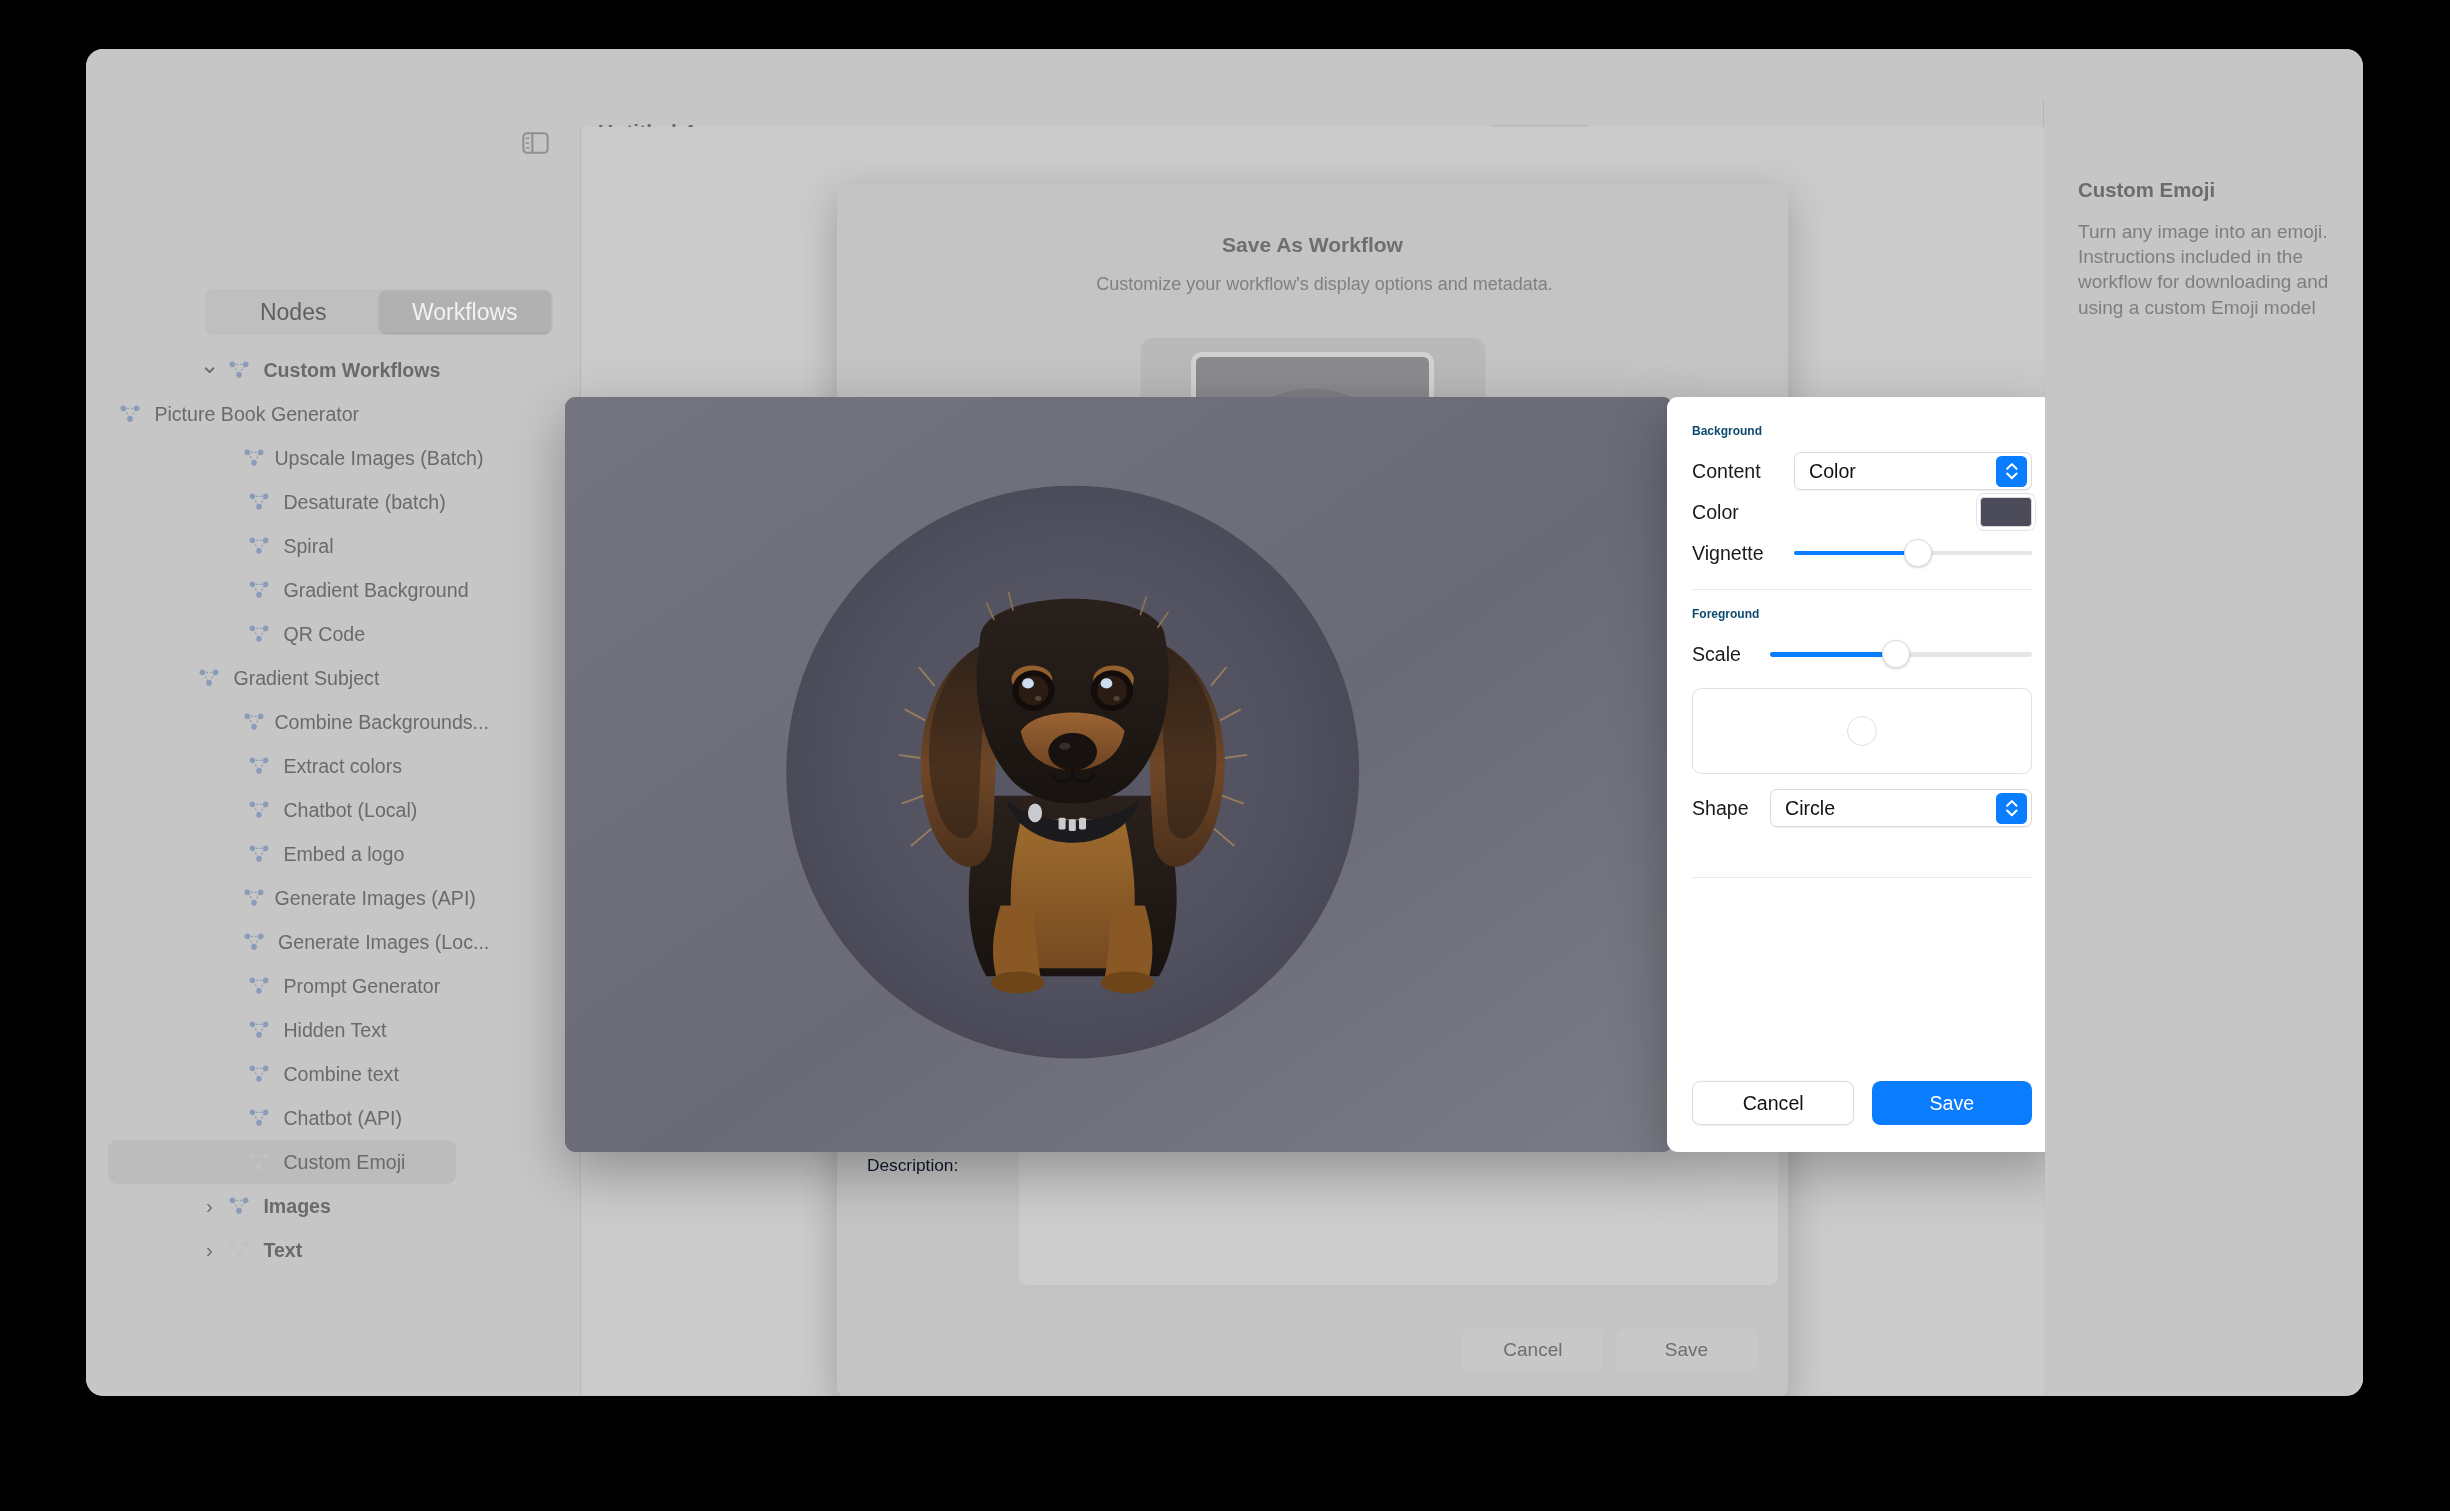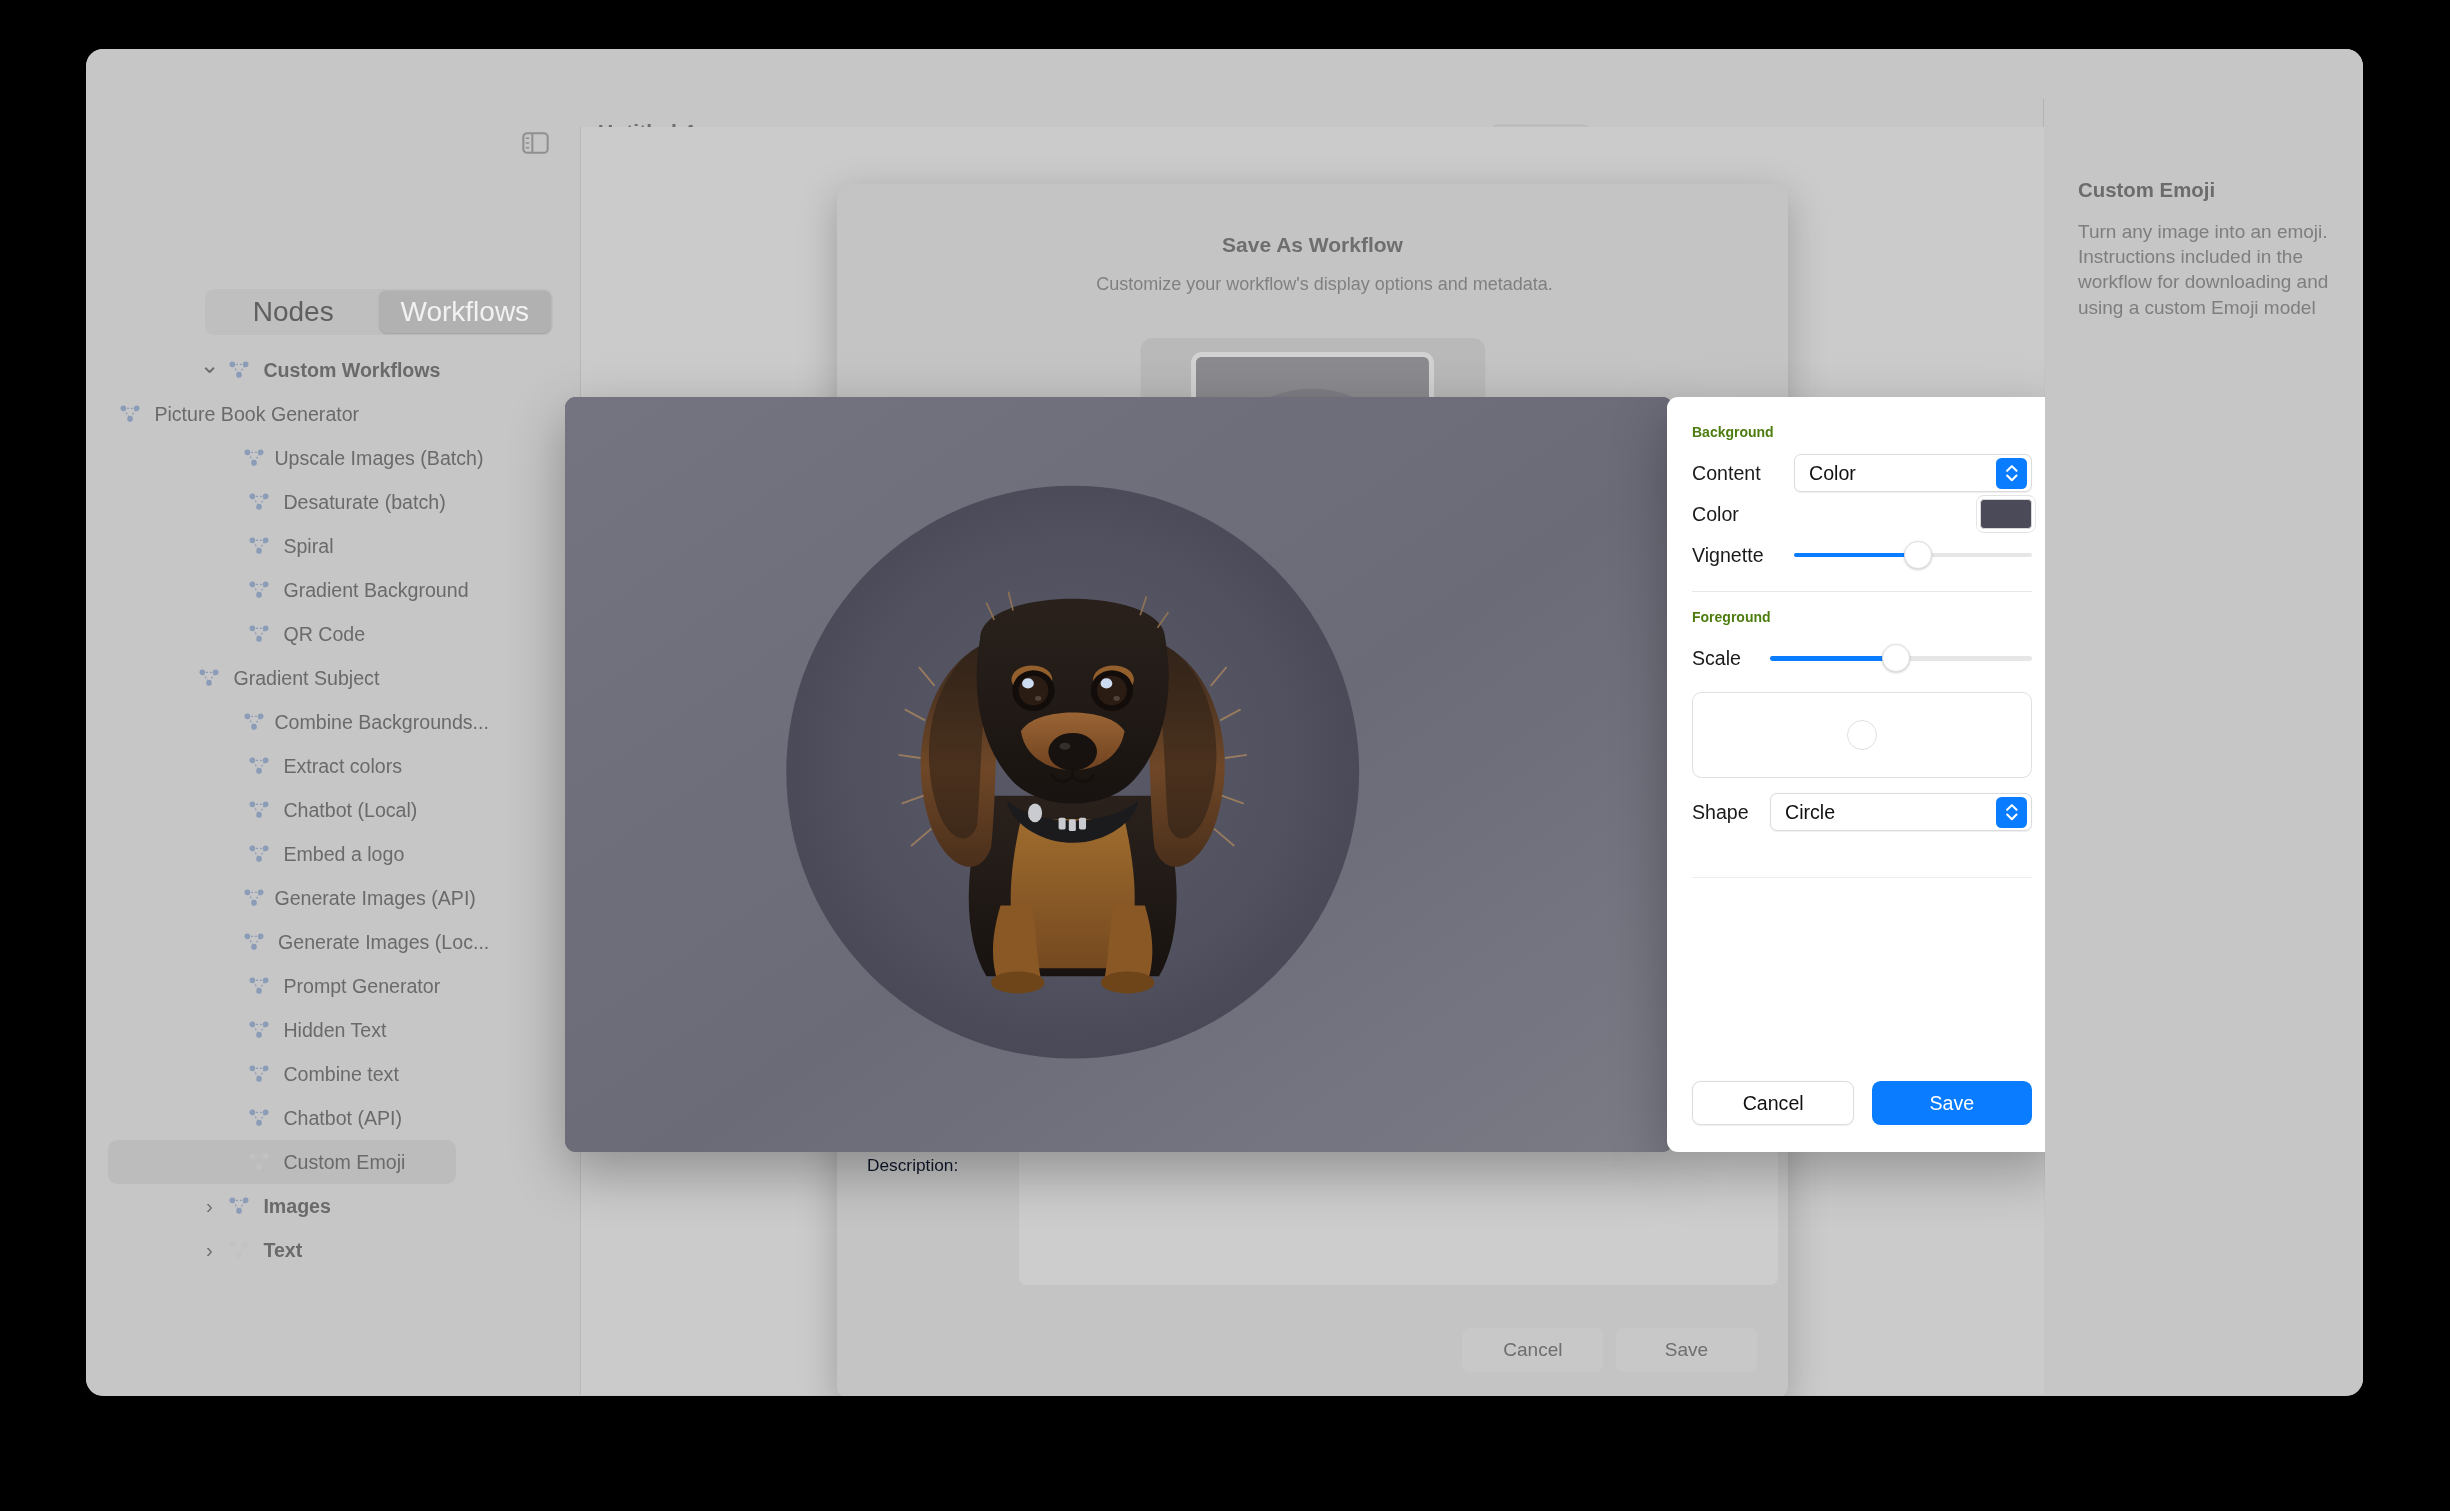--- a/index.html
+++ b/index.html
@@ -40,21 +40,21 @@
 
   .tb-sep { position:absolute; left:1957px; top:50px; width:0.8px; height:72px;
     background:#b4b4b4; }
 
   
   .sidebar { position:absolute; left:0; top:78px; width:388px; height:1268px;
     background:#c6c6c6; }
   .seg { position:absolute; left:119px; top:162px; width:348px; height:46px;
     background:#bfbfbf; border-radius:9.4px; display:flex; padding:2.4px;}
   .seg > div { flex:1; display:flex; align-items:center; justify-content:center;
-    font-size:28px; border-radius:7.8px; }
+    font-size:23px; border-radius:7.8px; }
   .seg .off { color:#5f5f5f; }
   .seg .on { background:#b1b1b1; color:#f2f2f2;
     box-shadow:0 0.8px 1.6px rgba(0,0,0,.16); }
 
   .tree { position:absolute; left:0; top:221px; width:388px; }
   .row { display:flex; align-items:center; height:44px; position:relative; }
   .row .twisty { width:27px; display:flex; align-items:center; justify-content:center;
     color:#6e6e6e; font-size:17.3px; }
   .row .wicon { width:31px; display:flex; align-items:center; justify-content:center; }
   .row .lbl { font-size:19.6px; color:#6a6a6a; white-space:nowrap; }
@@ -95,21 +95,21 @@
   .preview { position:absolute; left:479px; top:348px; width:1108px; height:755px;
     background:linear-gradient(150deg,#6f6f7b 0%,#6b6b78 40%,#757581 100%);
     border-radius:11px; overflow:hidden;
     box-shadow:0 19px 55px rgba(0,0,0,.30); }
 
   
   .popover { position:absolute; left:1581px; top:348px; width:392px; height:755px;
     background:#ffffff; border-radius:11px; overflow:hidden;
     box-shadow:0 19px 55px rgba(0,0,0,.28); }
   .pop-inner { padding:27px 27px 0 25px; }
-  .sec-title { font-size:14px; font-weight:bold; color:#4d7c0f; margin-bottom:12.6px; }
+  .sec-title { font-size:12px; font-weight:bold; color:#0c4a6e; margin-bottom:12.6px; }
   .frow { display:flex; align-items:center; height:41px; }
   .frow .flab { font-size:19.6px; color:#1a1a1a; }
   .flab.w { width:102px; }
 
   .popup-select { flex:1; height:38px; background:#fff; border:0.8px solid #dcdcdc;
     border-radius:7px; display:flex; align-items:center; position:relative;
     box-shadow:0 0.8px 1.2px rgba(0,0,0,.07); }
   .popup-select .val { font-size:19.6px; color:#111; padding-left:14px; }
   .chev-btn { position:absolute; right:3.9px; top:3.1px; width:31px; height:31px;
     background:#0a7cff; border-radius:5.5px; display:flex; align-items:center;

